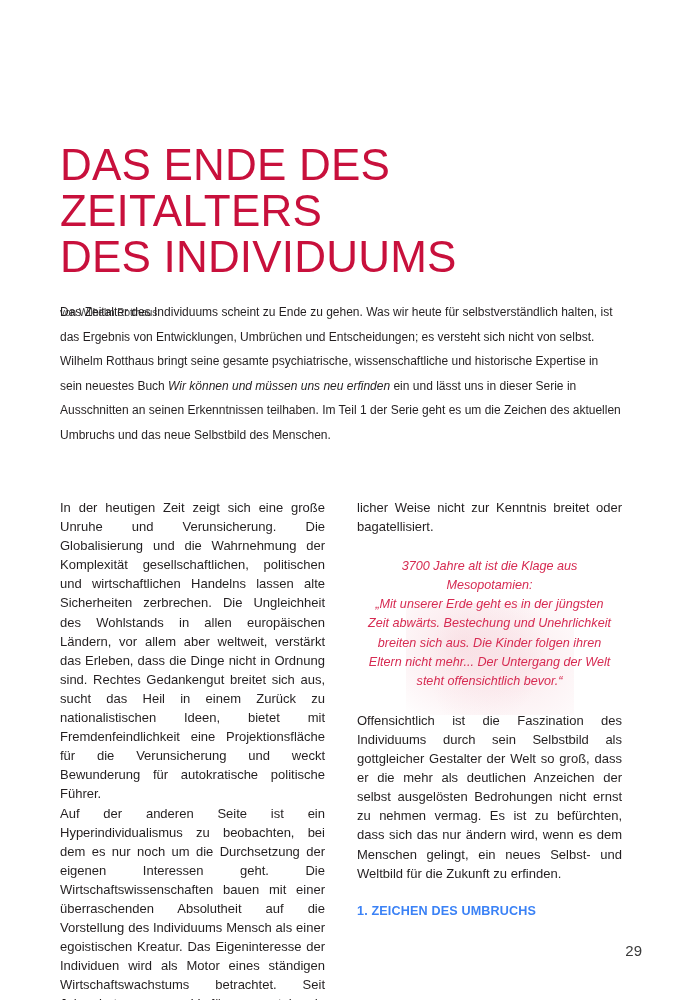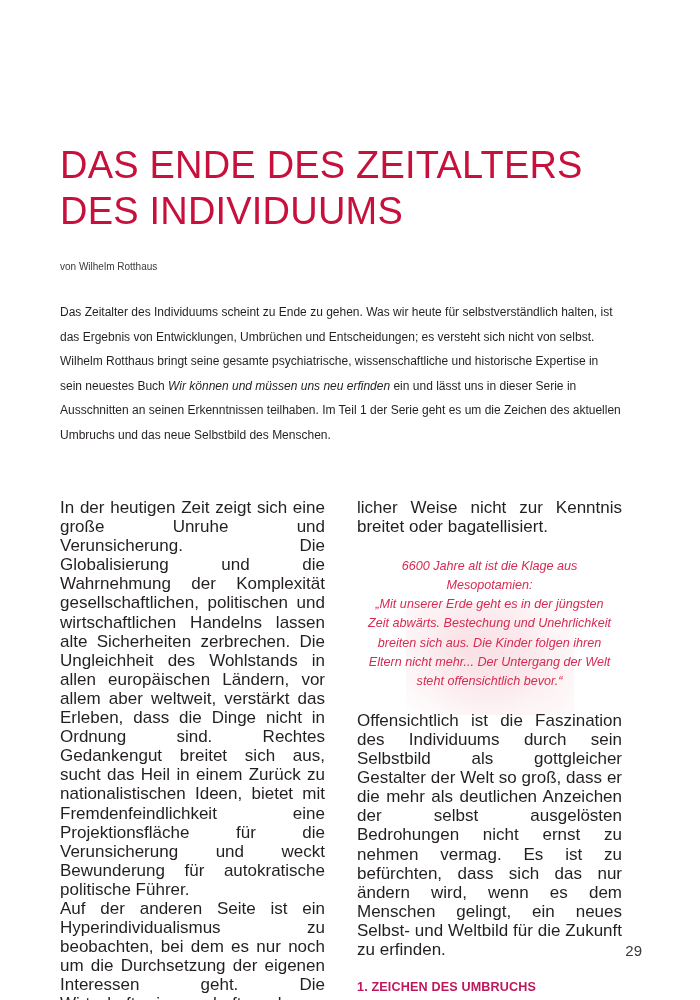--- a/index.html
+++ b/index.html
@@ -23,21 +23,21 @@
   
   .title-block {
     position: absolute;
     left: 60px;
     top: 142px;
     width: 560px;
   }
 
   .article-title {
     margin: 0;
-    font-size: 38px;
+    font-size: 44px;
     line-height: 46px;
     font-weight: 400;
     letter-spacing: 0.2px;
     color: #c8103c;
     white-space: pre-line;
   }
 
   .byline {
     margin: 0;
     padding-top: 24px;
@@ -75,21 +75,21 @@
     justify-content: space-between;
   }
 
   .col {
     width: 265px;
     position: relative;
   }
 
   .col p {
     margin: 0;
-    font-size: 17px;
+    font-size: 13px;
     line-height: 19.1px;
     text-align: justify;
     text-justify: inter-word;
     hyphens: manual;
     color: #231f20;
   }
 
   
   .pullquote {
     position: relative;
@@ -122,21 +122,21 @@
     z-index: 1;
     white-space: pre-line;
   }
 
   .section-heading {
     margin: 20px 0 16px 0;
     font-size: 12.6px;
     line-height: 17px;
     font-weight: 700;
     letter-spacing: 0.15px;
-    color: #be185d;
+    color: #3b82f6;
   }
 
   .col p + p {
     margin-top: 0;
   }
 
   
   .folio {
     position: absolute;
     right: 58px;
@@ -166,21 +166,21 @@
     <div class="col">
       <p>In der heutigen Zeit zeigt sich eine große Unruhe und Verunsicherung. Die Globalisierung und die Wahrnehmung der Komplexität gesellschaftlichen, politischen und wirtschaftlichen Handelns lassen alte Sicherheiten zerbrechen. Die Ungleichheit des Wohlstands in allen europäischen Ländern, vor allem aber weltweit, verstärkt das Erleben, dass die Dinge nicht in Ordnung sind. Rechtes Gedankengut breitet sich aus, sucht das Heil in einem Zurück zu nationalistischen Ideen, bietet mit Fremdenfeindlichkeit eine Projektionsfläche für die Verunsicherung und weckt Bewunderung für autokratische politische Führer.</p>
       <p>Auf der anderen Seite ist ein Hyperindividualismus zu beobachten, bei dem es nur noch um die Durchsetzung der eigenen Interessen geht. Die Wirtschaftswissenschaften bauen mit einer überraschenden Absolutheit auf die Vorstellung des Individuums Mensch als einer egoistischen Kreatur. Das Eigeninteresse der Individuen wird als Motor eines ständigen Wirtschaftswachstums betrachtet. Seit Jahrzehnten zur Verfügung stehende Forschungsergebnisse, die deutlich machen, dass ein „Weiter so“ die Bewohnbarkeit des Planeten durch den Menschen in Gefahr bringt, werden in erstaun-</p>
     </div>
 
     <div class="col">
       <p>licher Weise nicht zur Kenntnis breitet oder bagatellisiert.</p>
 
       <div class="pullquote">
         <span class="quote-watermark"></span>
-        <span class="quote-text">6600 Jahre alt ist die Klage aus
+        <span class="quote-text">3700 Jahre alt ist die Klage aus
 Mesopotamien:
 „Mit unserer Erde geht es in der jüngsten
 Zeit abwärts. Bestechung und Unehrlichkeit
 breiten sich aus. Die Kinder folgen ihren
 Eltern nicht mehr... Der Untergang der Welt
 steht offensichtlich bevor.“</span>
       </div>
 
       <p>Offensichtlich ist die Faszination des Individuums durch sein Selbstbild als gottgleicher Gestalter der Welt so groß, dass er die mehr als deutlichen Anzeichen der selbst ausgelösten Bedrohungen nicht ernst zu nehmen vermag. Es ist zu befürchten, dass sich das nur ändern wird, wenn es dem Menschen gelingt, ein neues Selbst- und Weltbild für die Zukunft zu erfinden.</p>
 

